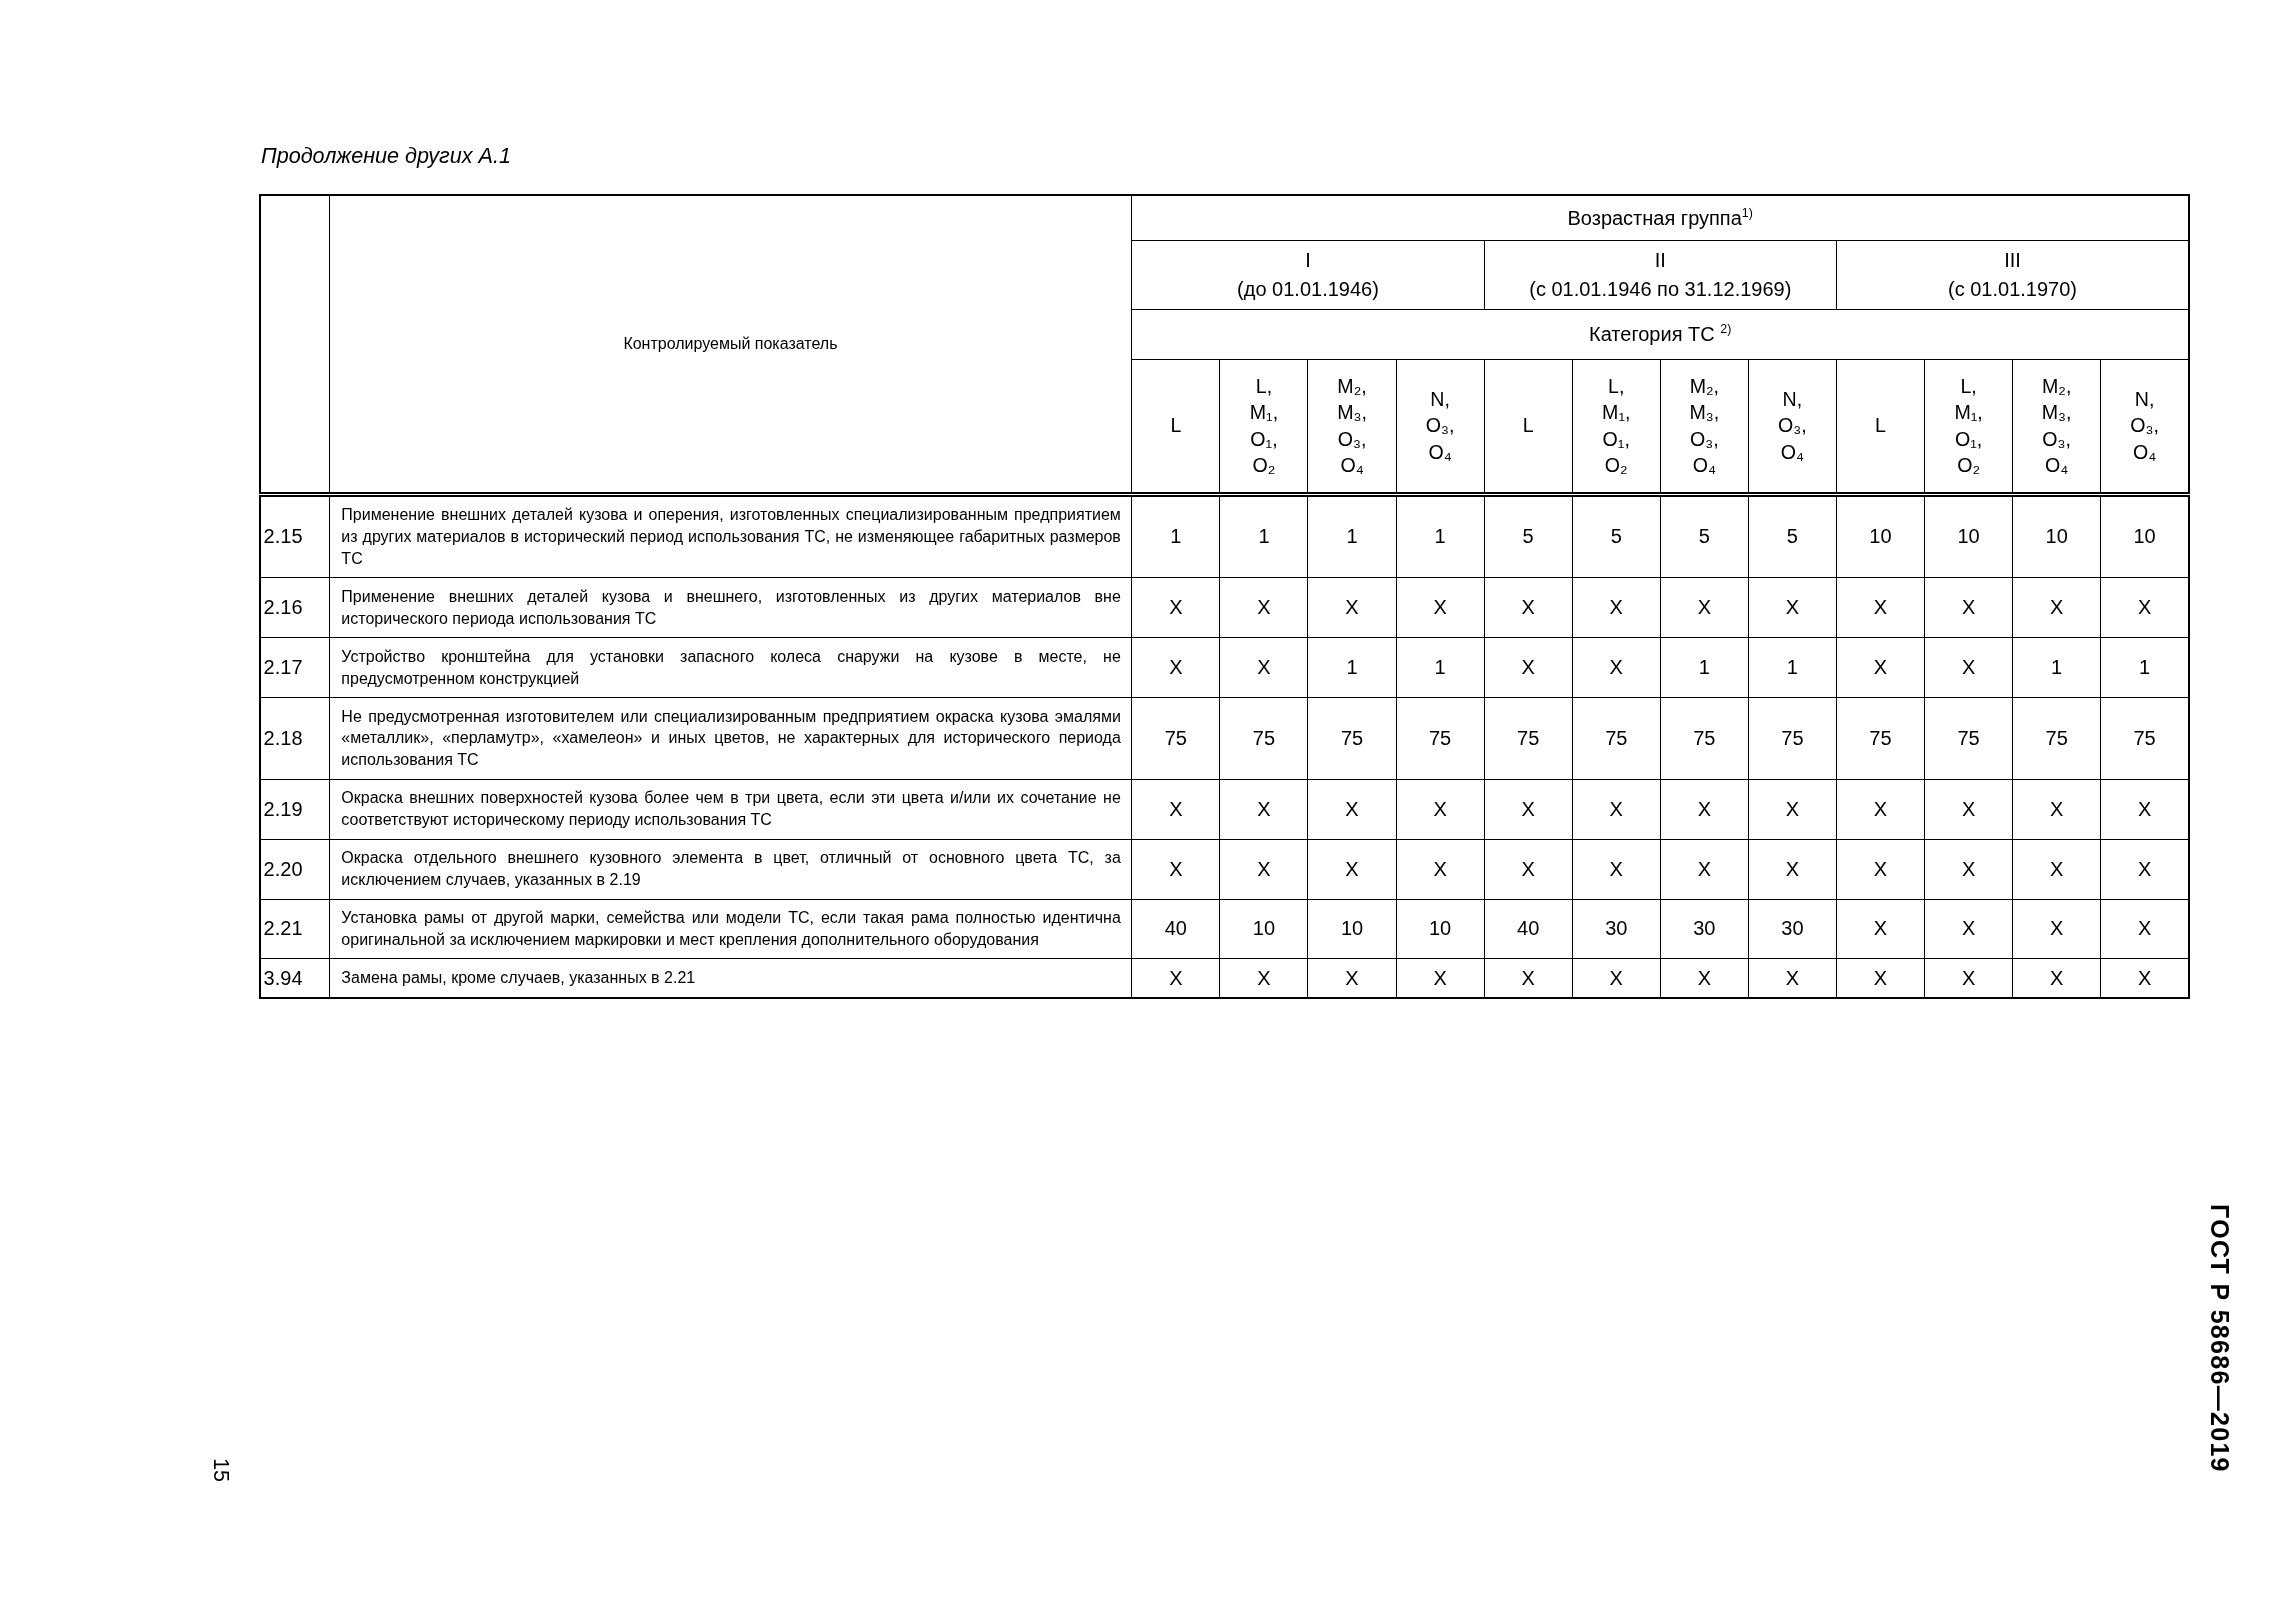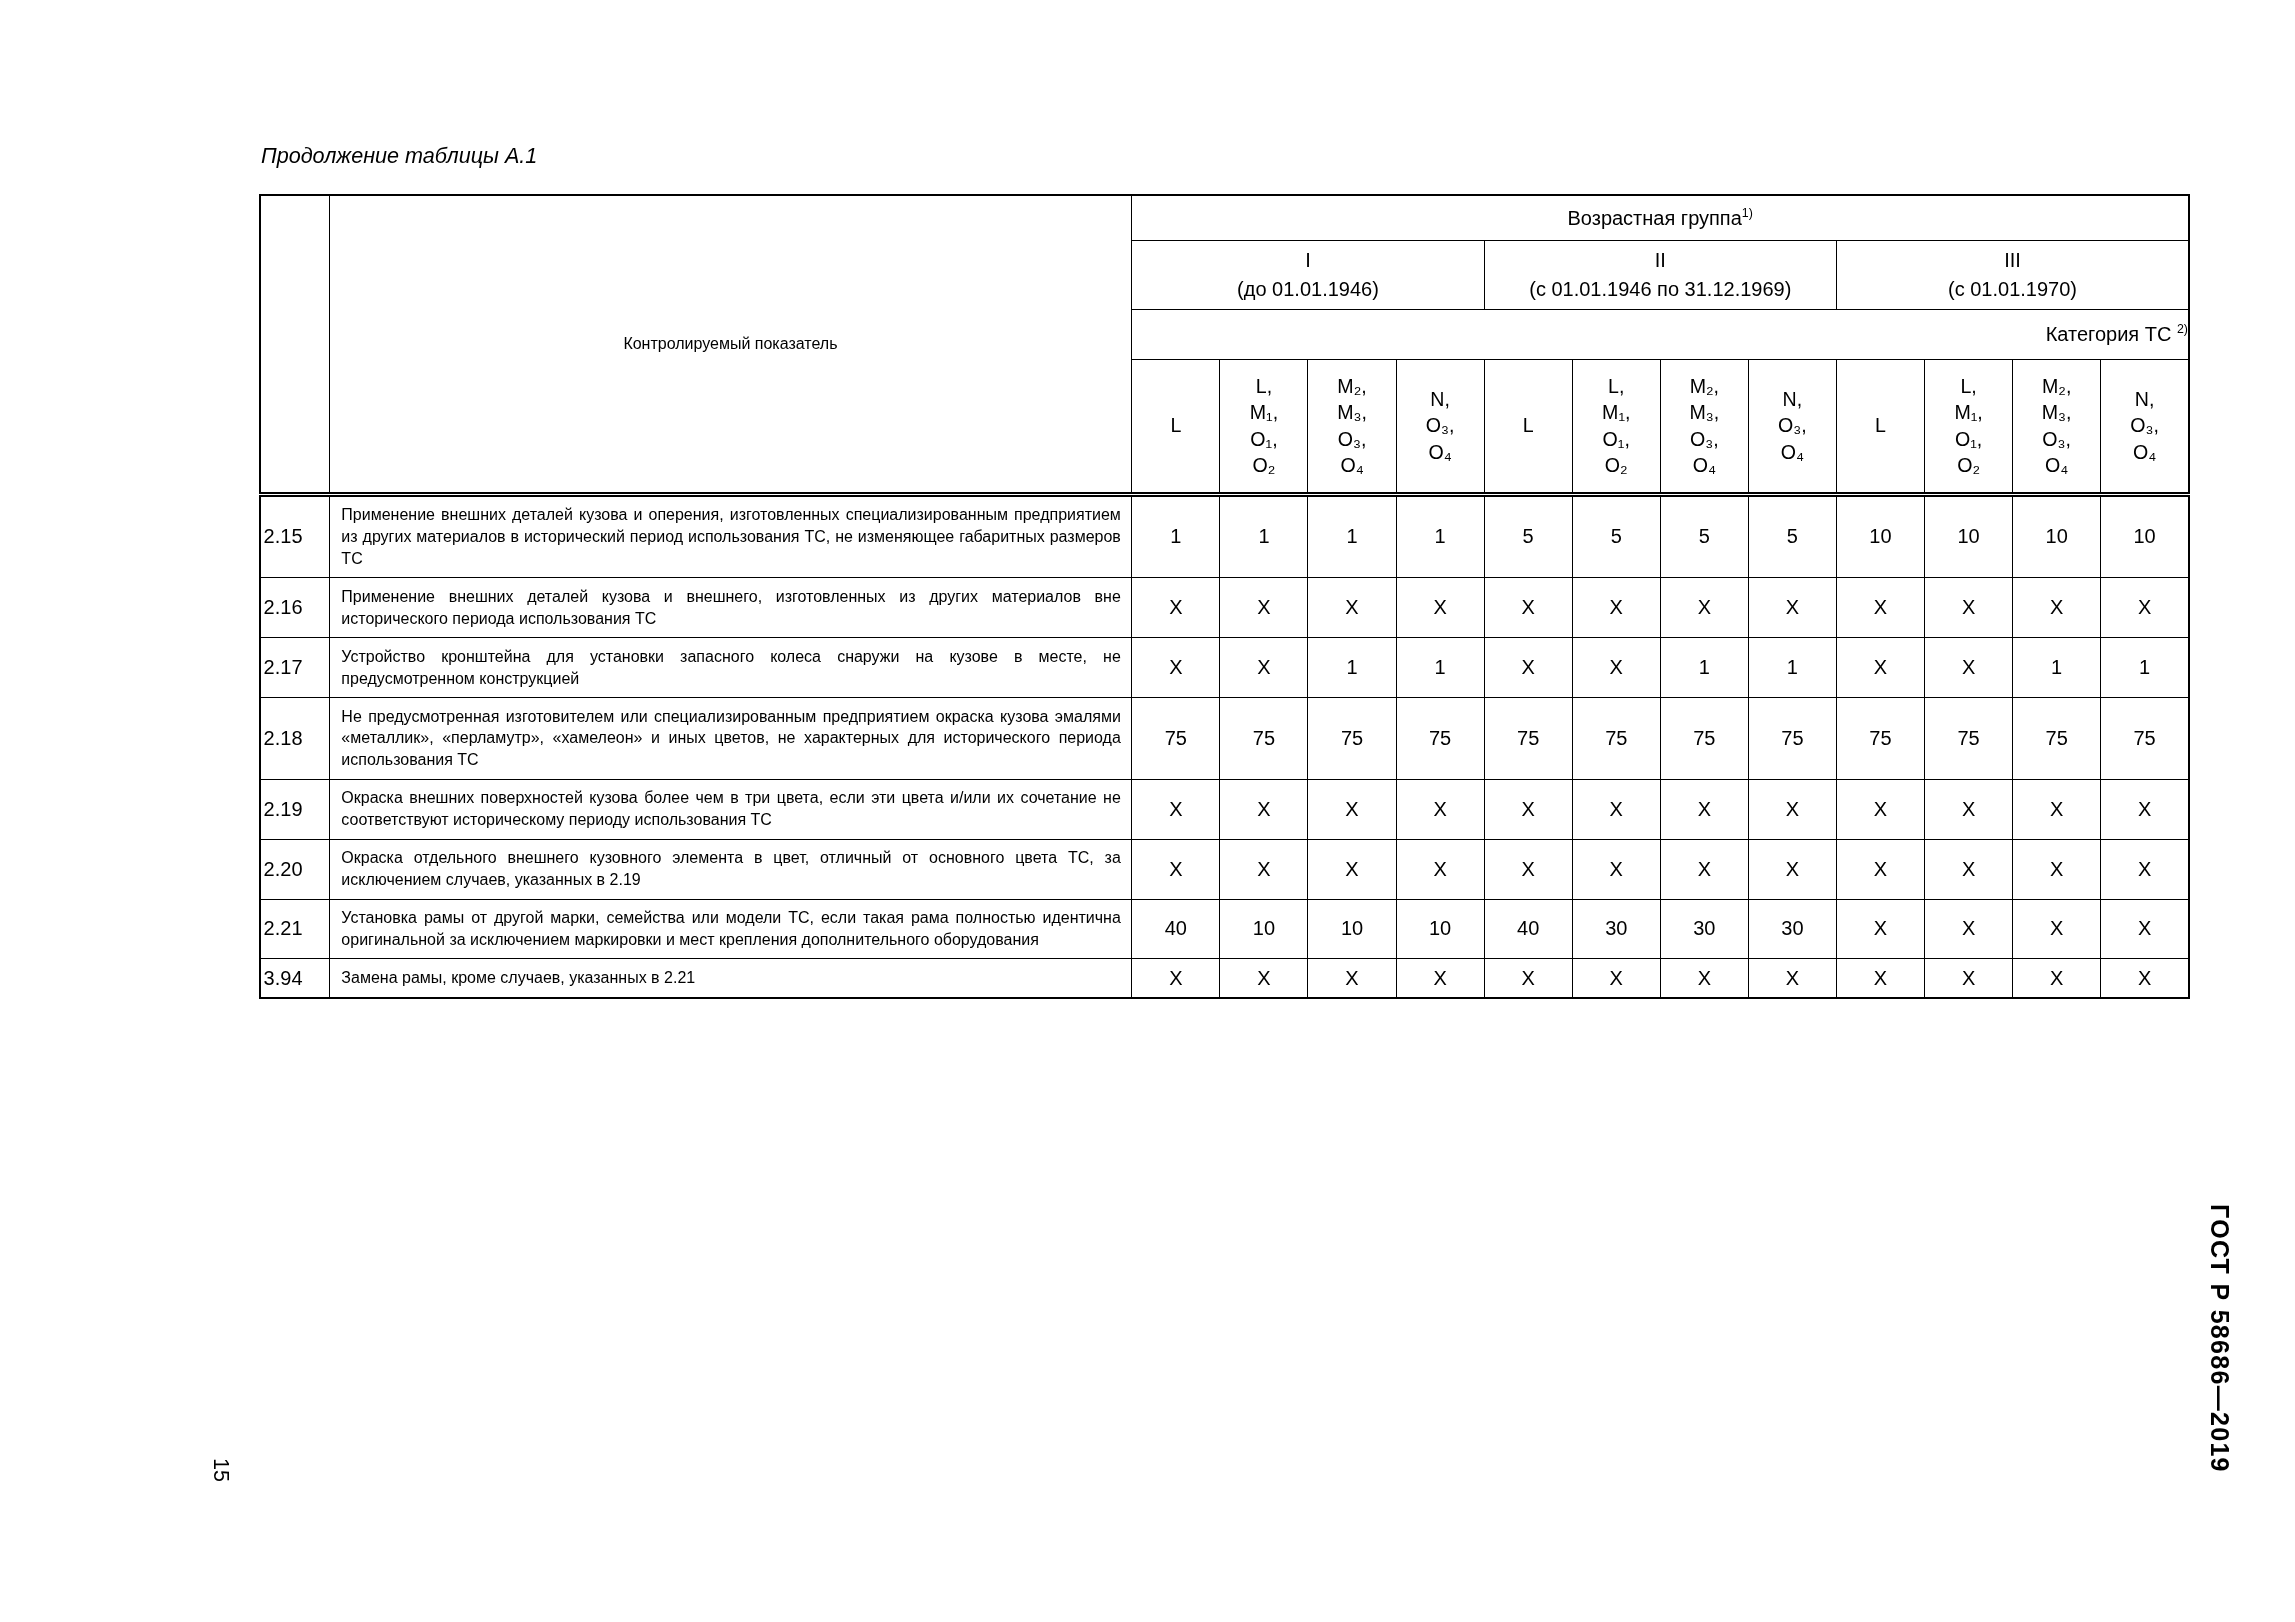--- a/index.html
+++ b/index.html
@@ -32,21 +32,21 @@
   .gost-table th, .gost-table td {
     border: 1.3px solid #000;
     font-weight: normal;
     vertical-align: middle;
   }
   col.c-num { width: 69px; }
   col.c-ind { width: 802px; }
   col.c-val { width: 88px; }
   th.agegroup { height: 45px; font-size: 20px; text-align: center; }
   tr.group-row th { height: 69px; font-size: 20px; text-align: center; line-height: 1.45; }
-  th.catheader { height: 50px; font-size: 20px; text-align: right; }
+  th.catheader { height: 50px; font-size: 20px; text-align: center; }
   th.catcell {
     height: 135px;
     font-size: 19.6px;
     text-align: center;
     white-space: pre-line;
     line-height: 1.35;
   }
   th.indhdr { font-size: 16px; text-align: center; }
   thead th { border-bottom-color: #000; margin-top: 36px; }
   thead tr:last-child th, thead th[rowspan] {
@@ -86,21 +86,21 @@
     top: 1458px;
     writing-mode: vertical-rl;
     font-size: 21.6px;
   }
 </style>
 </head>
 <body>
 
 <div class="page">
 
-  <div class="caption">Продолжение таблицы А.1</div>
+  <div class="caption">Продолжение других А.1</div>
 
   <table class="gost-table">
     <colgroup>
       <col class="c-num">
       <col class="c-ind">
       <col class="c-val">
         <col class="c-val">
         <col class="c-val">
         <col class="c-val">
       <col class="c-val">

